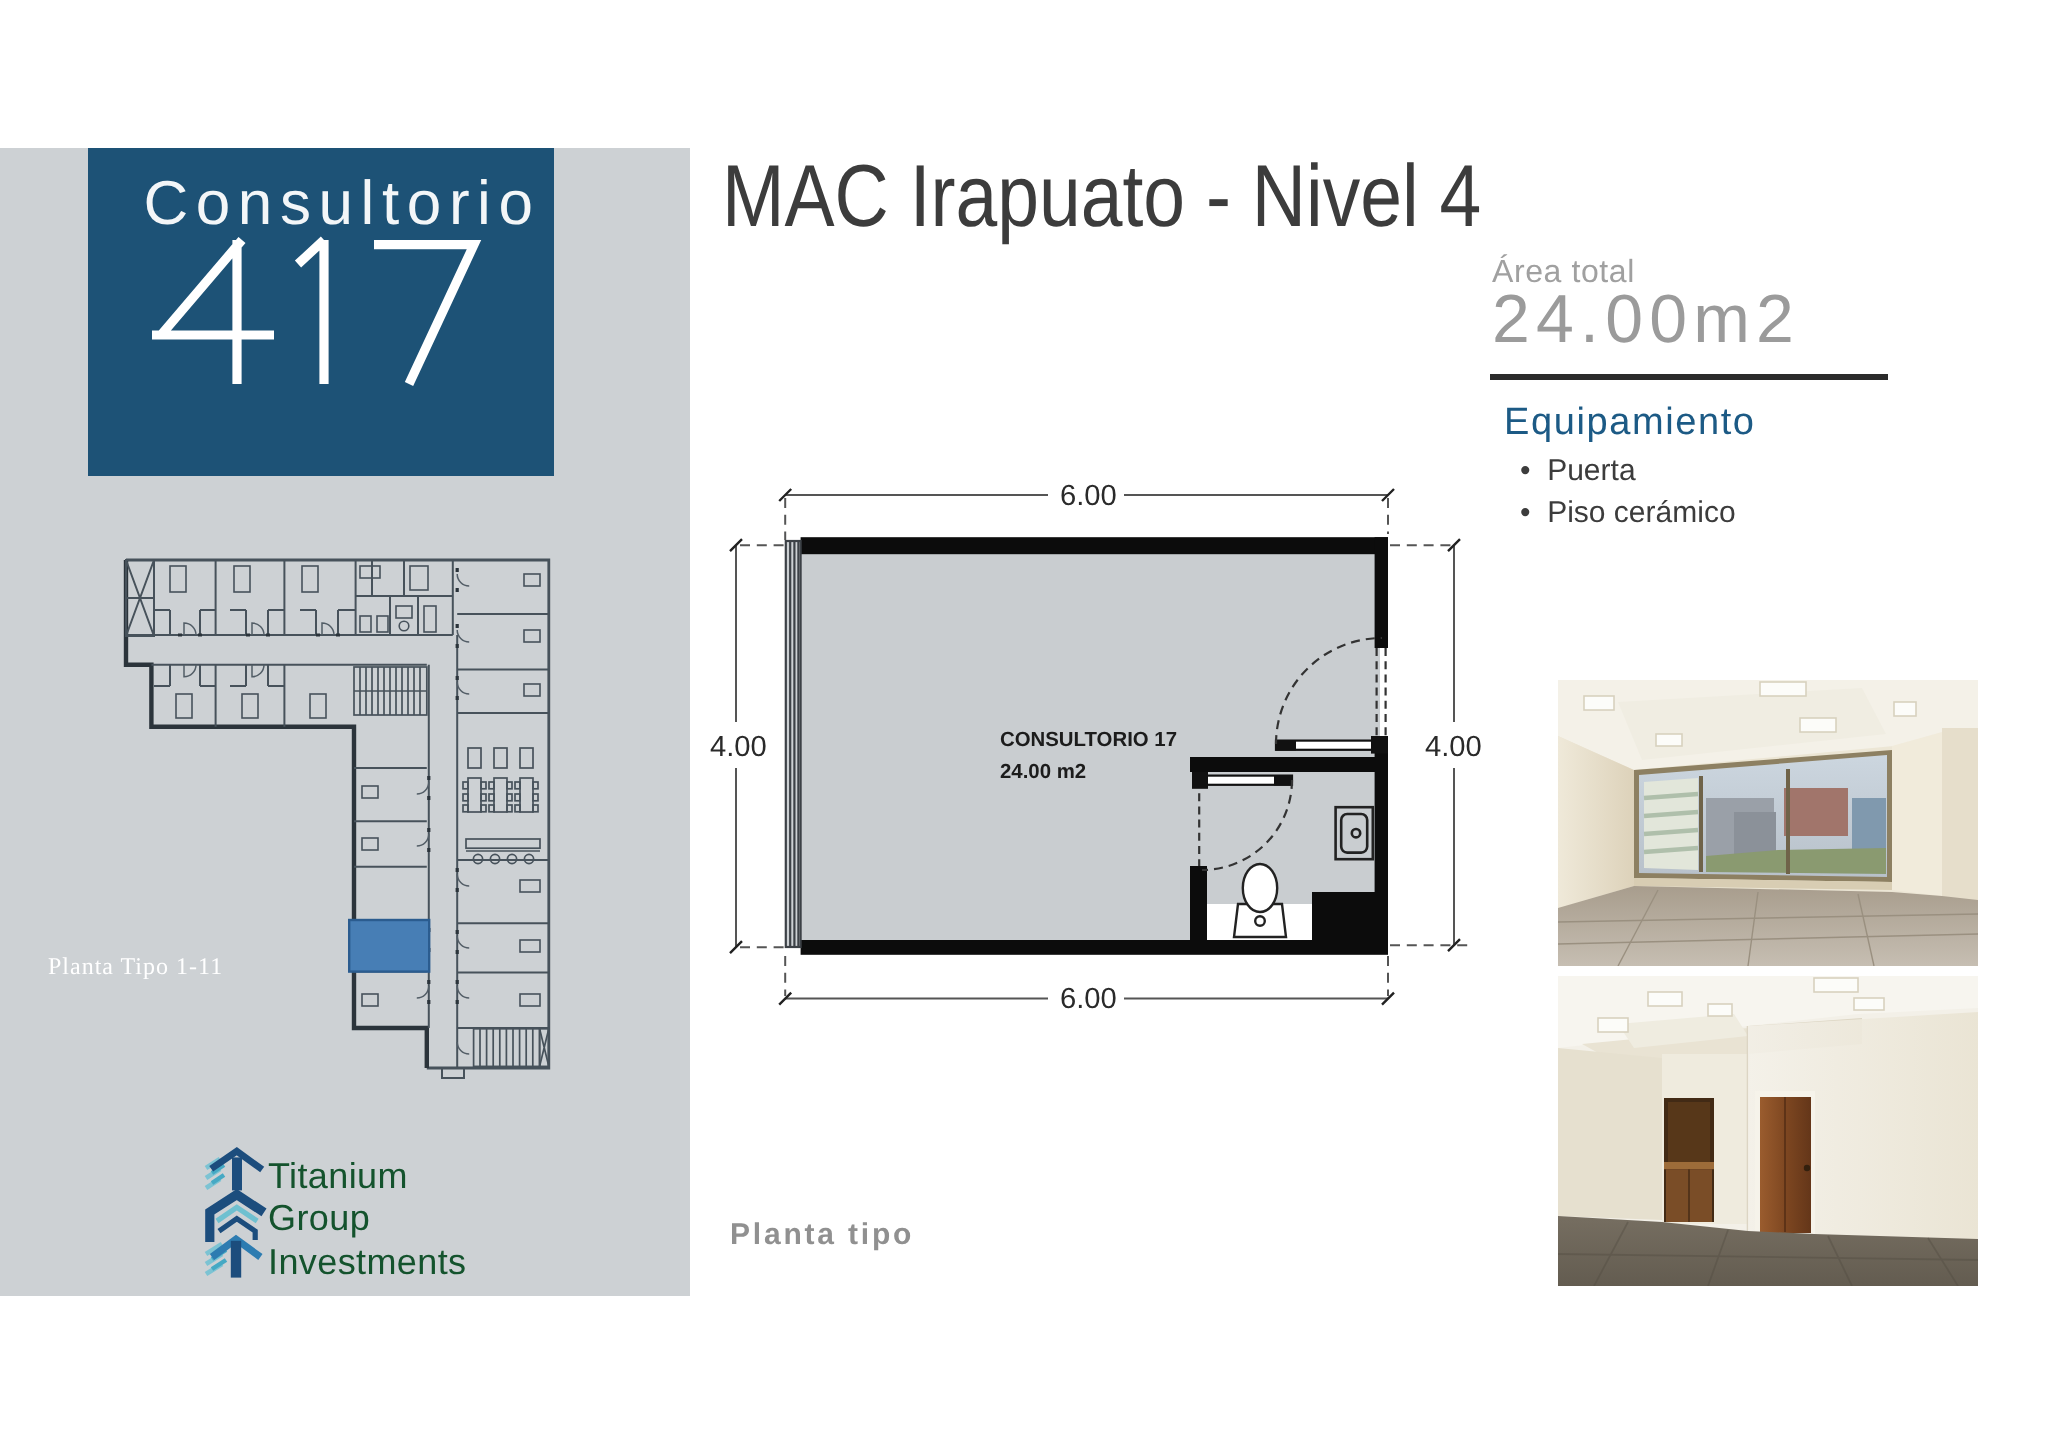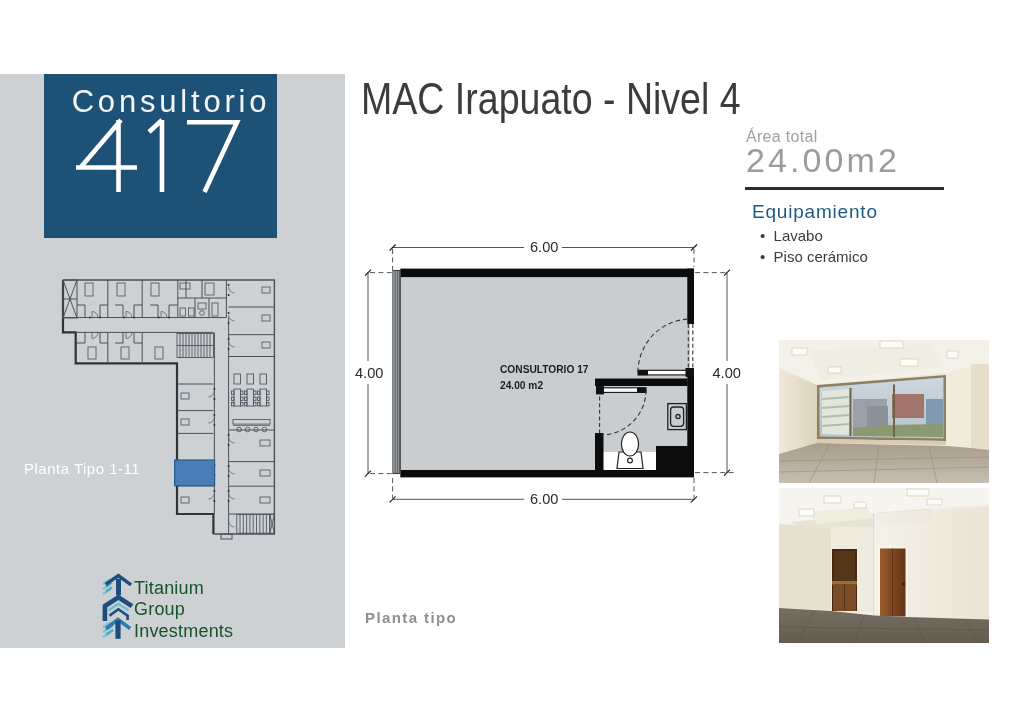--- a/index.html
+++ b/index.html
@@ -220,34 +220,34 @@
 <path d="M4.9,51 L4.9,36 L18.4,27.3 L32,36.2" fill="none" stroke="#1c4d7d" stroke-width="4.6"></path>
 <path d="M8.5,40.5 L18.4,33.7 L28.6,40.5" fill="none" stroke="#6fc0d0" stroke-width="2.6"></path>
 <path d="M9.5,45.6 L18.4,39.3 L27.6,45.6 L27.6,50" fill="none" stroke="#1c4d7d" stroke-width="2.6"></path>
 
 <path d="M6,58.5 L18,49.6 L30.2,58.5" fill="none" stroke="#2d7cb1" stroke-width="3.6"></path>
 <rect x="15.4" y="50.4" width="5.2" height="18.4" fill="#1c4d7d"></rect>
 </svg>
 
 <div class="abs" style="left:134px;top:577.6px;font-size:18px;line-height:21.8px;color:#14532d;letter-spacing:0.2px;">Titanium<br>Group<br>Investments</div>
 
-<div class="abs" style="left:24px;top:460px;color:#fff;font-size:15px;letter-spacing:0.5px;">Planta Tipo 1-11</div>
+<div class="abs" style="left:24px;top:476px;color:#fff;font-size:12px;letter-spacing:0.5px;font-family:Liberation Serif, serif;">Planta Tipo 1-11</div>
 
 <div class="abs" style="left:360.5px;top:73.6px;color:#3c3c3c;font-size:44px;font-weight:500;white-space:nowrap;transform:scaleX(0.853);transform-origin:0 0;">MAC Irapuato - Nivel 4</div>
 
 <div class="abs" style="left:746px;top:128px;color:#a0a0a0;font-size:16px;letter-spacing:0.3px;">Área total</div>
 
 <div class="abs" style="left:746px;top:140.8px;color:#9b9b9b;font-size:34px;letter-spacing:3.1px;">24.00m2</div>
 
 <div class="abs" style="left:745px;top:187px;width:199px;height:3.2px;background:#2b2b2b;"></div>
 
 <div class="abs" style="left:752px;top:201.4px;color:#1c5a85;font-size:19px;font-weight:500;letter-spacing:0.8px;">Equipamiento</div>
 
 <div class="abs" style="left:760px;top:224.5px;color:#3c3c3c;font-size:15px;line-height:21.4px;">
-<div>•&nbsp;&nbsp;Lavabo</div>
+<div>•&nbsp;&nbsp;Puerta</div>
 <div>•&nbsp;&nbsp;Piso cerámico</div>
 </div>
 
 <svg class="abs" style="left:350px;top:235px;" width="400" height="280" viewBox="350 235 400 280">
 
 <rect x="398" y="272" width="292" height="201" fill="#c9cdd0"></rect>
 
 <rect x="603" y="452" width="53" height="18" fill="#fff"></rect>
 
 <rect x="400.3" y="268.6" width="293.7" height="8.5" fill="#0c0c0c"></rect>

